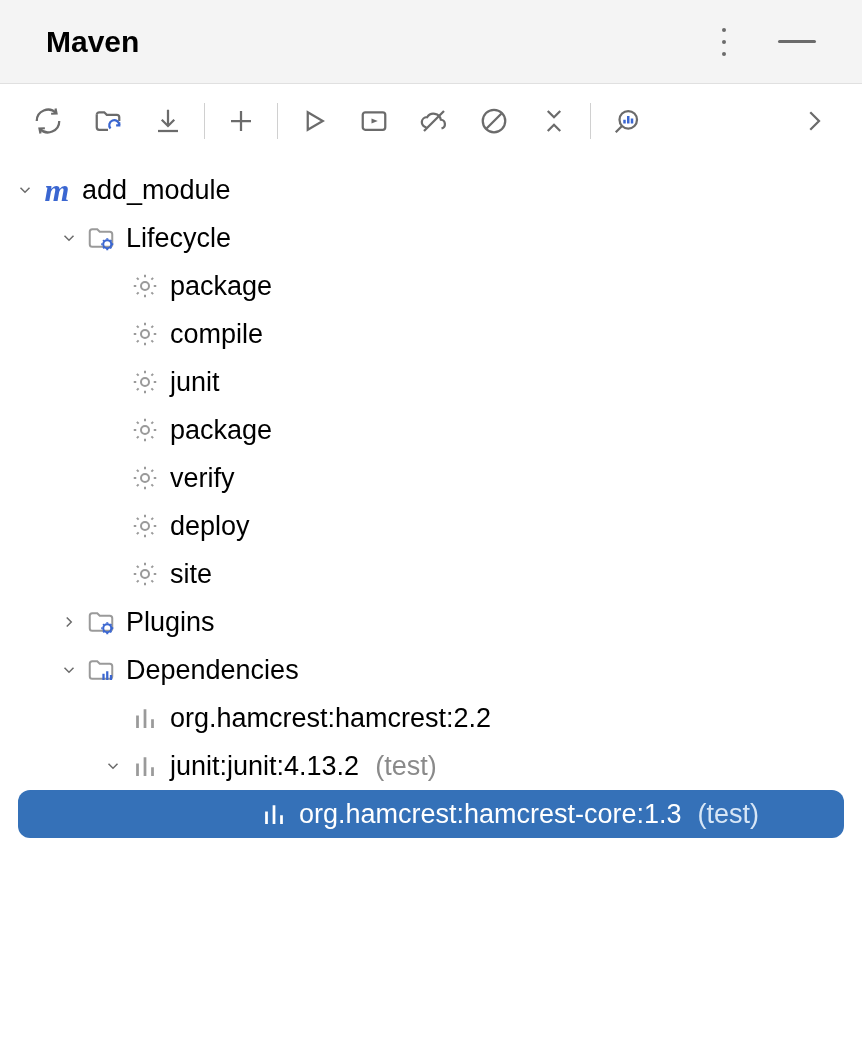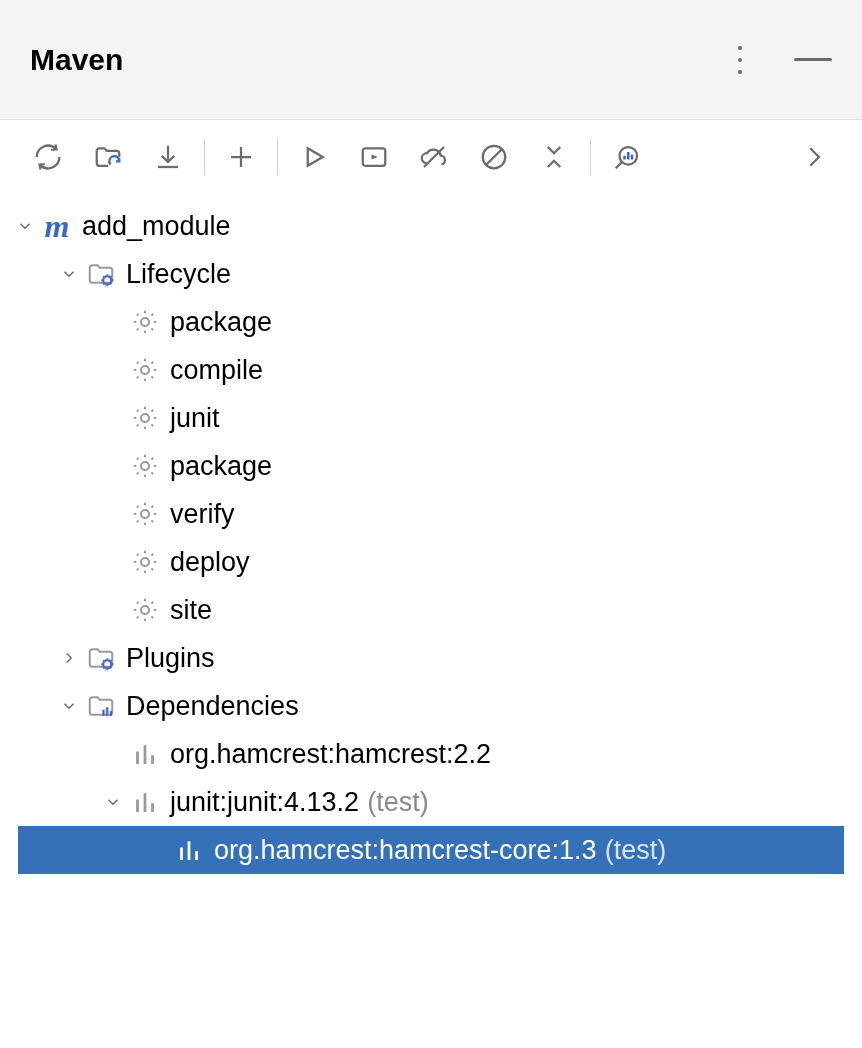--- a/index.html
+++ b/index.html
@@ -1,41 +1,41 @@
 <!DOCTYPE html>
 <html><head>
 <meta charset="utf-8">
 <style>
   * { box-sizing: border-box; margin: 0; padding: 0; }
   html, body { width: 862px; height: 1048px; font-family: -apple-system, BlinkMacSystemFont, "Segoe UI", Arial, sans-serif; background: #fff; color: #000; }
   .header {
     display: flex; align-items: center; justify-content: space-between;
-    height: 120px; padding: 0 30px; background: #f4f4f4; border-bottom: 1px solid #e0e0e0;
+    height: 84px; padding: 0 46px; background: #f4f4f4; border-bottom: 1px solid #e0e0e0;
   }
   .header-title { font-size: 30px; font-weight: 700; }
   .header-right { display: flex; align-items: center; gap: 46px; }
   .dots { display: flex; flex-direction: column; gap: 8px; padding: 6px; }
   .dots span { width: 4px; height: 4px; background: #6b6b6b; border-radius: 50%; }
   .minimize { width: 38px; height: 3px; background: #6b6b6b; margin-top: 0; border-radius: 2px;}
   .toolbar {
     display: flex; align-items: center; height: 74px; padding: 0 18px; gap: 0;
   }
   .tb-btn { width: 60px; height: 50px; display: flex; align-items: center; justify-content: center; cursor: pointer; }
   .tb-btn svg { width: 30px; height: 30px; }
   .sep { width: 1px; height: 36px; background: #d0d0d0; margin: 0 6px; }
   .tree { padding: 8px 0; font-size: 27px; line-height: 1.0; user-select: none;}
   .row { display: flex; align-items: center; height: 48px; white-space: nowrap; }
-  .row.selected { background: #3571b8; color: #fff; border-radius: 0; margin: 0 18px; }
+  .row.selected { background: #3571b8; color: #fff; border-radius: 12px; margin: 0 18px; justify-content: center; }
   .ind { display:inline-block; }
   .chevron { width: 30px; display:inline-flex; align-items:center; justify-content:center; }
   .chevron svg { width: 18px; height: 18px; }
   .icon { width: 34px; display:inline-flex; align-items:center; justify-content:center; margin-right: 8px;}
   .icon svg { width: 30px; height: 30px; }
   .label { }
-  .note { color: #8a8a8a; margin-left: 8px; }
+  .note { color: #8a8a8a; margin-left: 16px; }
   .row.selected .note { color: #d7e6f6; }
   .m-icon { font-family: Georgia, 'Times New Roman', serif; font-style: italic; font-weight: 700; color: #3a66d1; font-size: 32px; }
 </style>
 </head>
 <body>
 
 <div class="header">
   <div class="header-title">Maven</div>
   <div class="header-right">
     <div class="dots">

